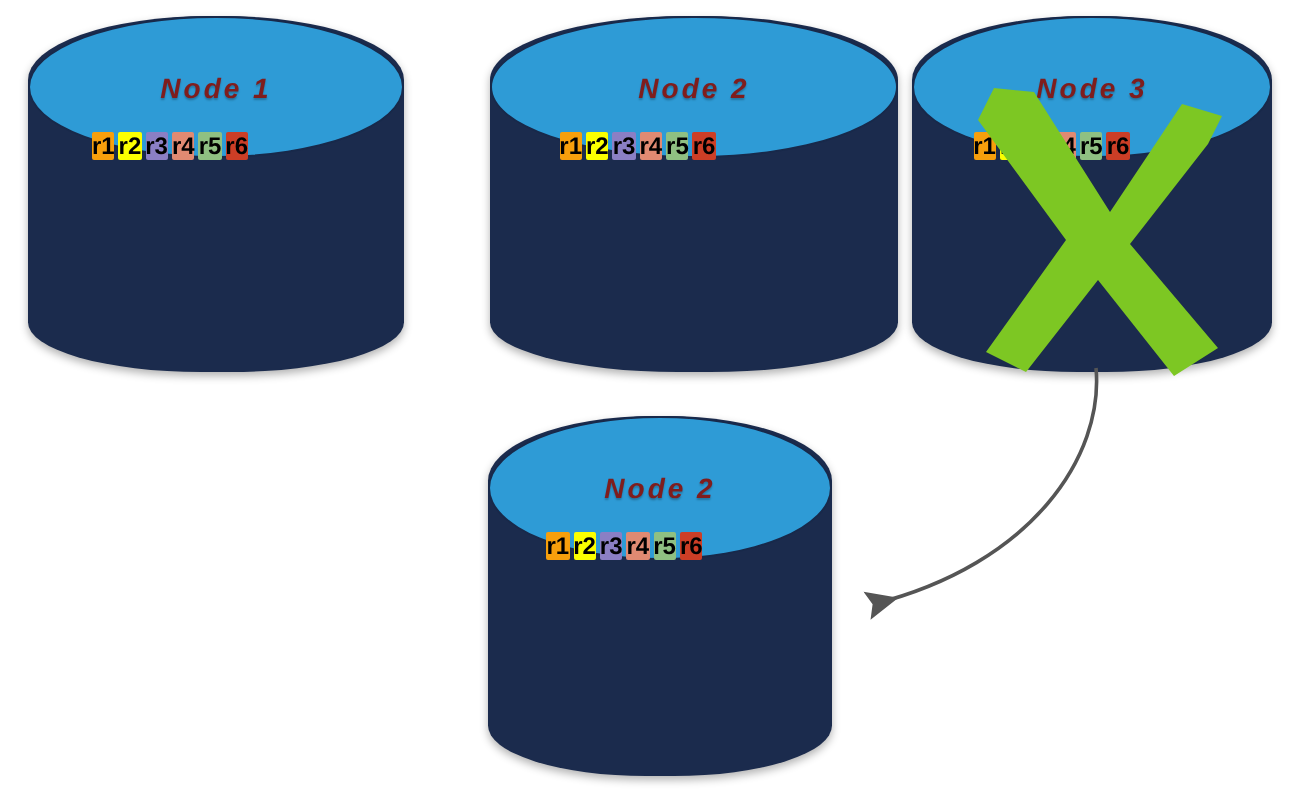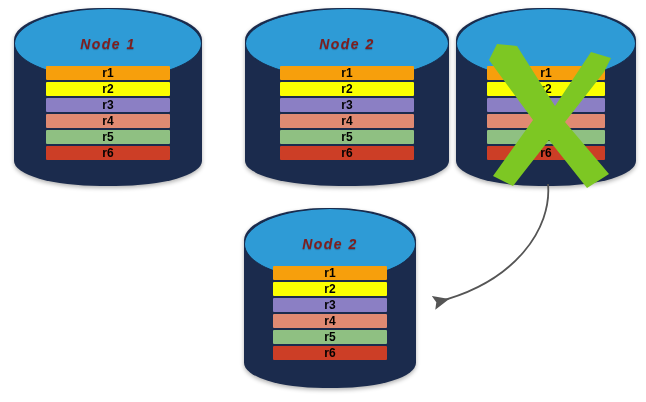--- a/index.html
+++ b/index.html
@@ -64,21 +64,20 @@
     letter-spacing: 1.5px;
     text-shadow: 0 1px 1px rgba(0,0,0,0.25);
     pointer-events: none;
     font-style: italic;
   }
   .node-rows {
     position: absolute;
     left: 17%;
     right: 17%;
     display: flex;
-    flex-direction: column;
     gap: 2px;
   }
   .row-bar {
     height: 14px;
     line-height: 14px;
     text-align: center;
     font-size: 12px;
     font-weight: bold;
     color: #000000;
     border-radius: 1px;
@@ -129,20 +128,21 @@
       <div class="row-bar" style="background:#8b7fc4;">r3</div>
       <div class="row-bar" style="background:#e08a72;">r4</div>
       <div class="row-bar" style="background:#8fc082;">r5</div>
       <div class="row-bar" style="background:#cc3e26;">r6</div>
     </div>
   </div>
 
   <div class="node" style="left:456px; top:8px; width:180px; height:178px;">
     <div class="node-body"></div>
     <div class="node-top"></div>
+    <div class="node-title">Node  3</div>
     <div class="node-rows" style="top:58px;">
       <div class="row-bar" style="background:#f79f0c;">r1</div>
       <div class="row-bar" style="background:#fbff00;">r2</div>
       <div class="row-bar" style="background:#8b7fc4;">r3</div>
       <div class="row-bar" style="background:#e08a72;">r4</div>
       <div class="row-bar" style="background:#8fc082;">r5</div>
       <div class="row-bar" style="background:#cc3e26;">r6</div>
     </div>
   </div>
 

